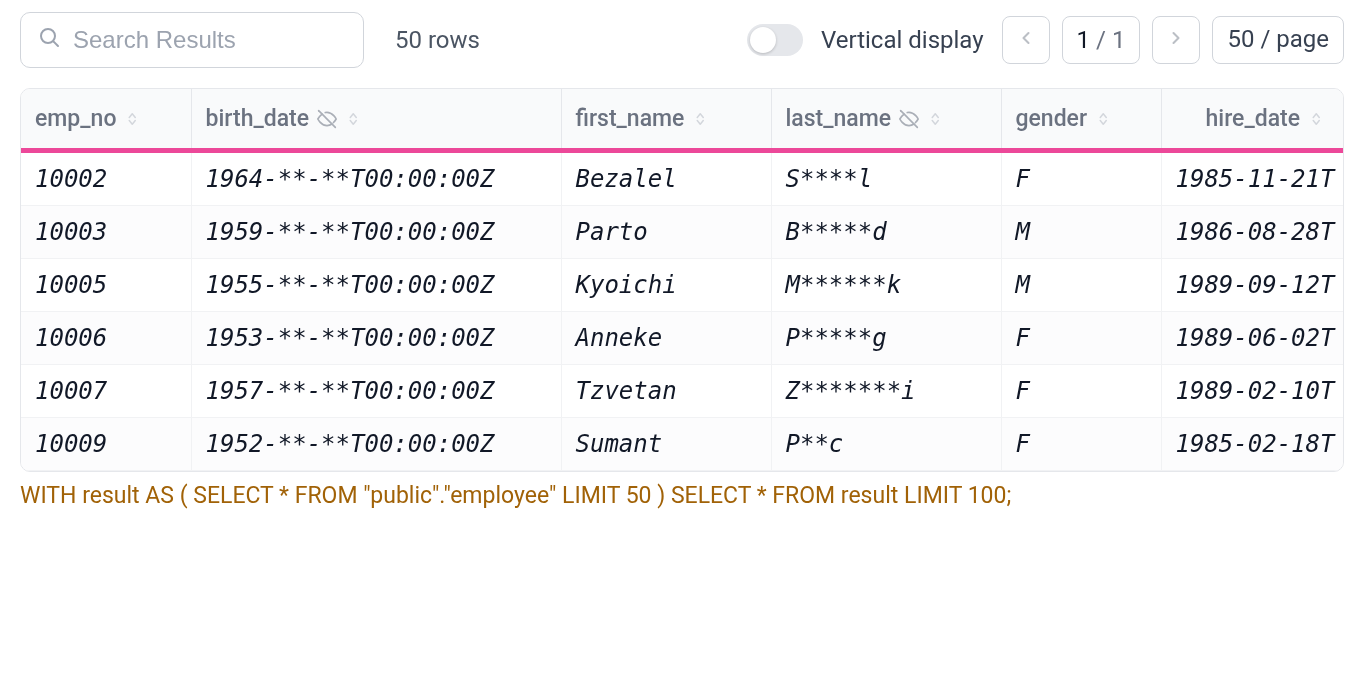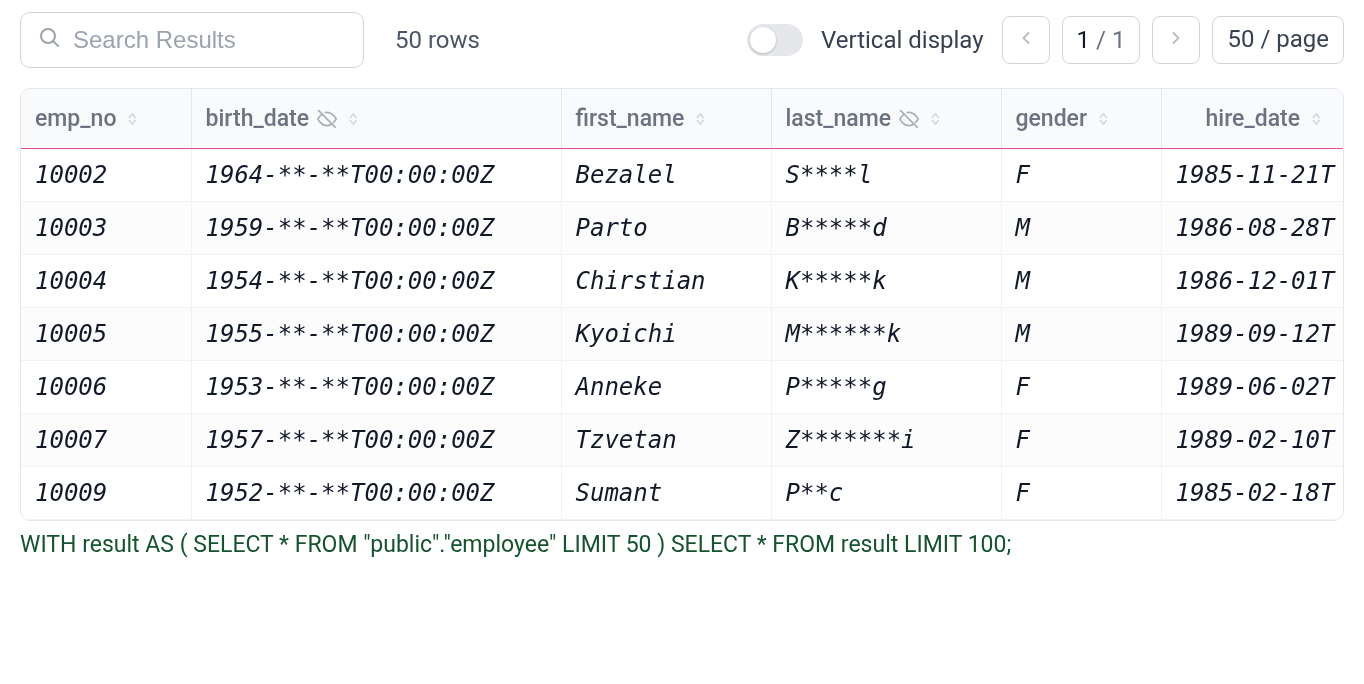--- a/index.html
+++ b/index.html
@@ -113,21 +113,21 @@
     border-collapse: collapse;
     width: 100%;
     table-layout: fixed;
   }
   thead th {
     background: #f9fafb;
     text-align: left;
     padding: 16px 14px;
     font-weight: 500;
     color: #6b7280;
-    border-bottom: 1px solid #ec4899;
+    border-bottom: 5px solid #ec4899;
     border-right: 1px solid #e5e7eb;
     font-size: 23px;
     white-space: nowrap;
   }
   thead th:last-child { border-right: none; padding-left: 44px; }
   .th-inner {
     display: flex;
     align-items: center;
     gap: 8px;
   }
@@ -147,21 +147,21 @@
   tbody td:last-child { border-right: none; }
   tbody tr:nth-child(even) td { background: #fcfcfd; }
   .col-emp { width: 170px; }
   .col-birth { width: 370px; }
   .col-first { width: 210px; }
   .col-last { width: 230px; }
   .col-gender { width: 160px; }
   .col-hire { width: auto; }
   .sql-footer {
     padding: 10px 20px 0 20px;
-    color: #14532d;
+    color: #a16207;
     font-size: 23px;
     white-space: nowrap;
   }
 </style>
 </head>
 <body>
 
 <div class="toolbar">
   <div class="search-box">
     <span class="icon">
@@ -311,28 +311,20 @@
         </tr>
         <tr>
           <td>10003</td>
           <td>1959-**-**T00:00:00Z</td>
           <td>Parto</td>
           <td>B*****d</td>
           <td>M</td>
           <td>1986-08-28T</td>
         </tr>
         <tr>
-          <td>10004</td>
-          <td>1954-**-**T00:00:00Z</td>
-          <td>Chirstian</td>
-          <td>K*****k</td>
-          <td>M</td>
-          <td>1986-12-01T</td>
-        </tr>
-        <tr>
           <td>10005</td>
           <td>1955-**-**T00:00:00Z</td>
           <td>Kyoichi</td>
           <td>M******k</td>
           <td>M</td>
           <td>1989-09-12T</td>
         </tr>
         <tr>
           <td>10006</td>
           <td>1953-**-**T00:00:00Z</td>

